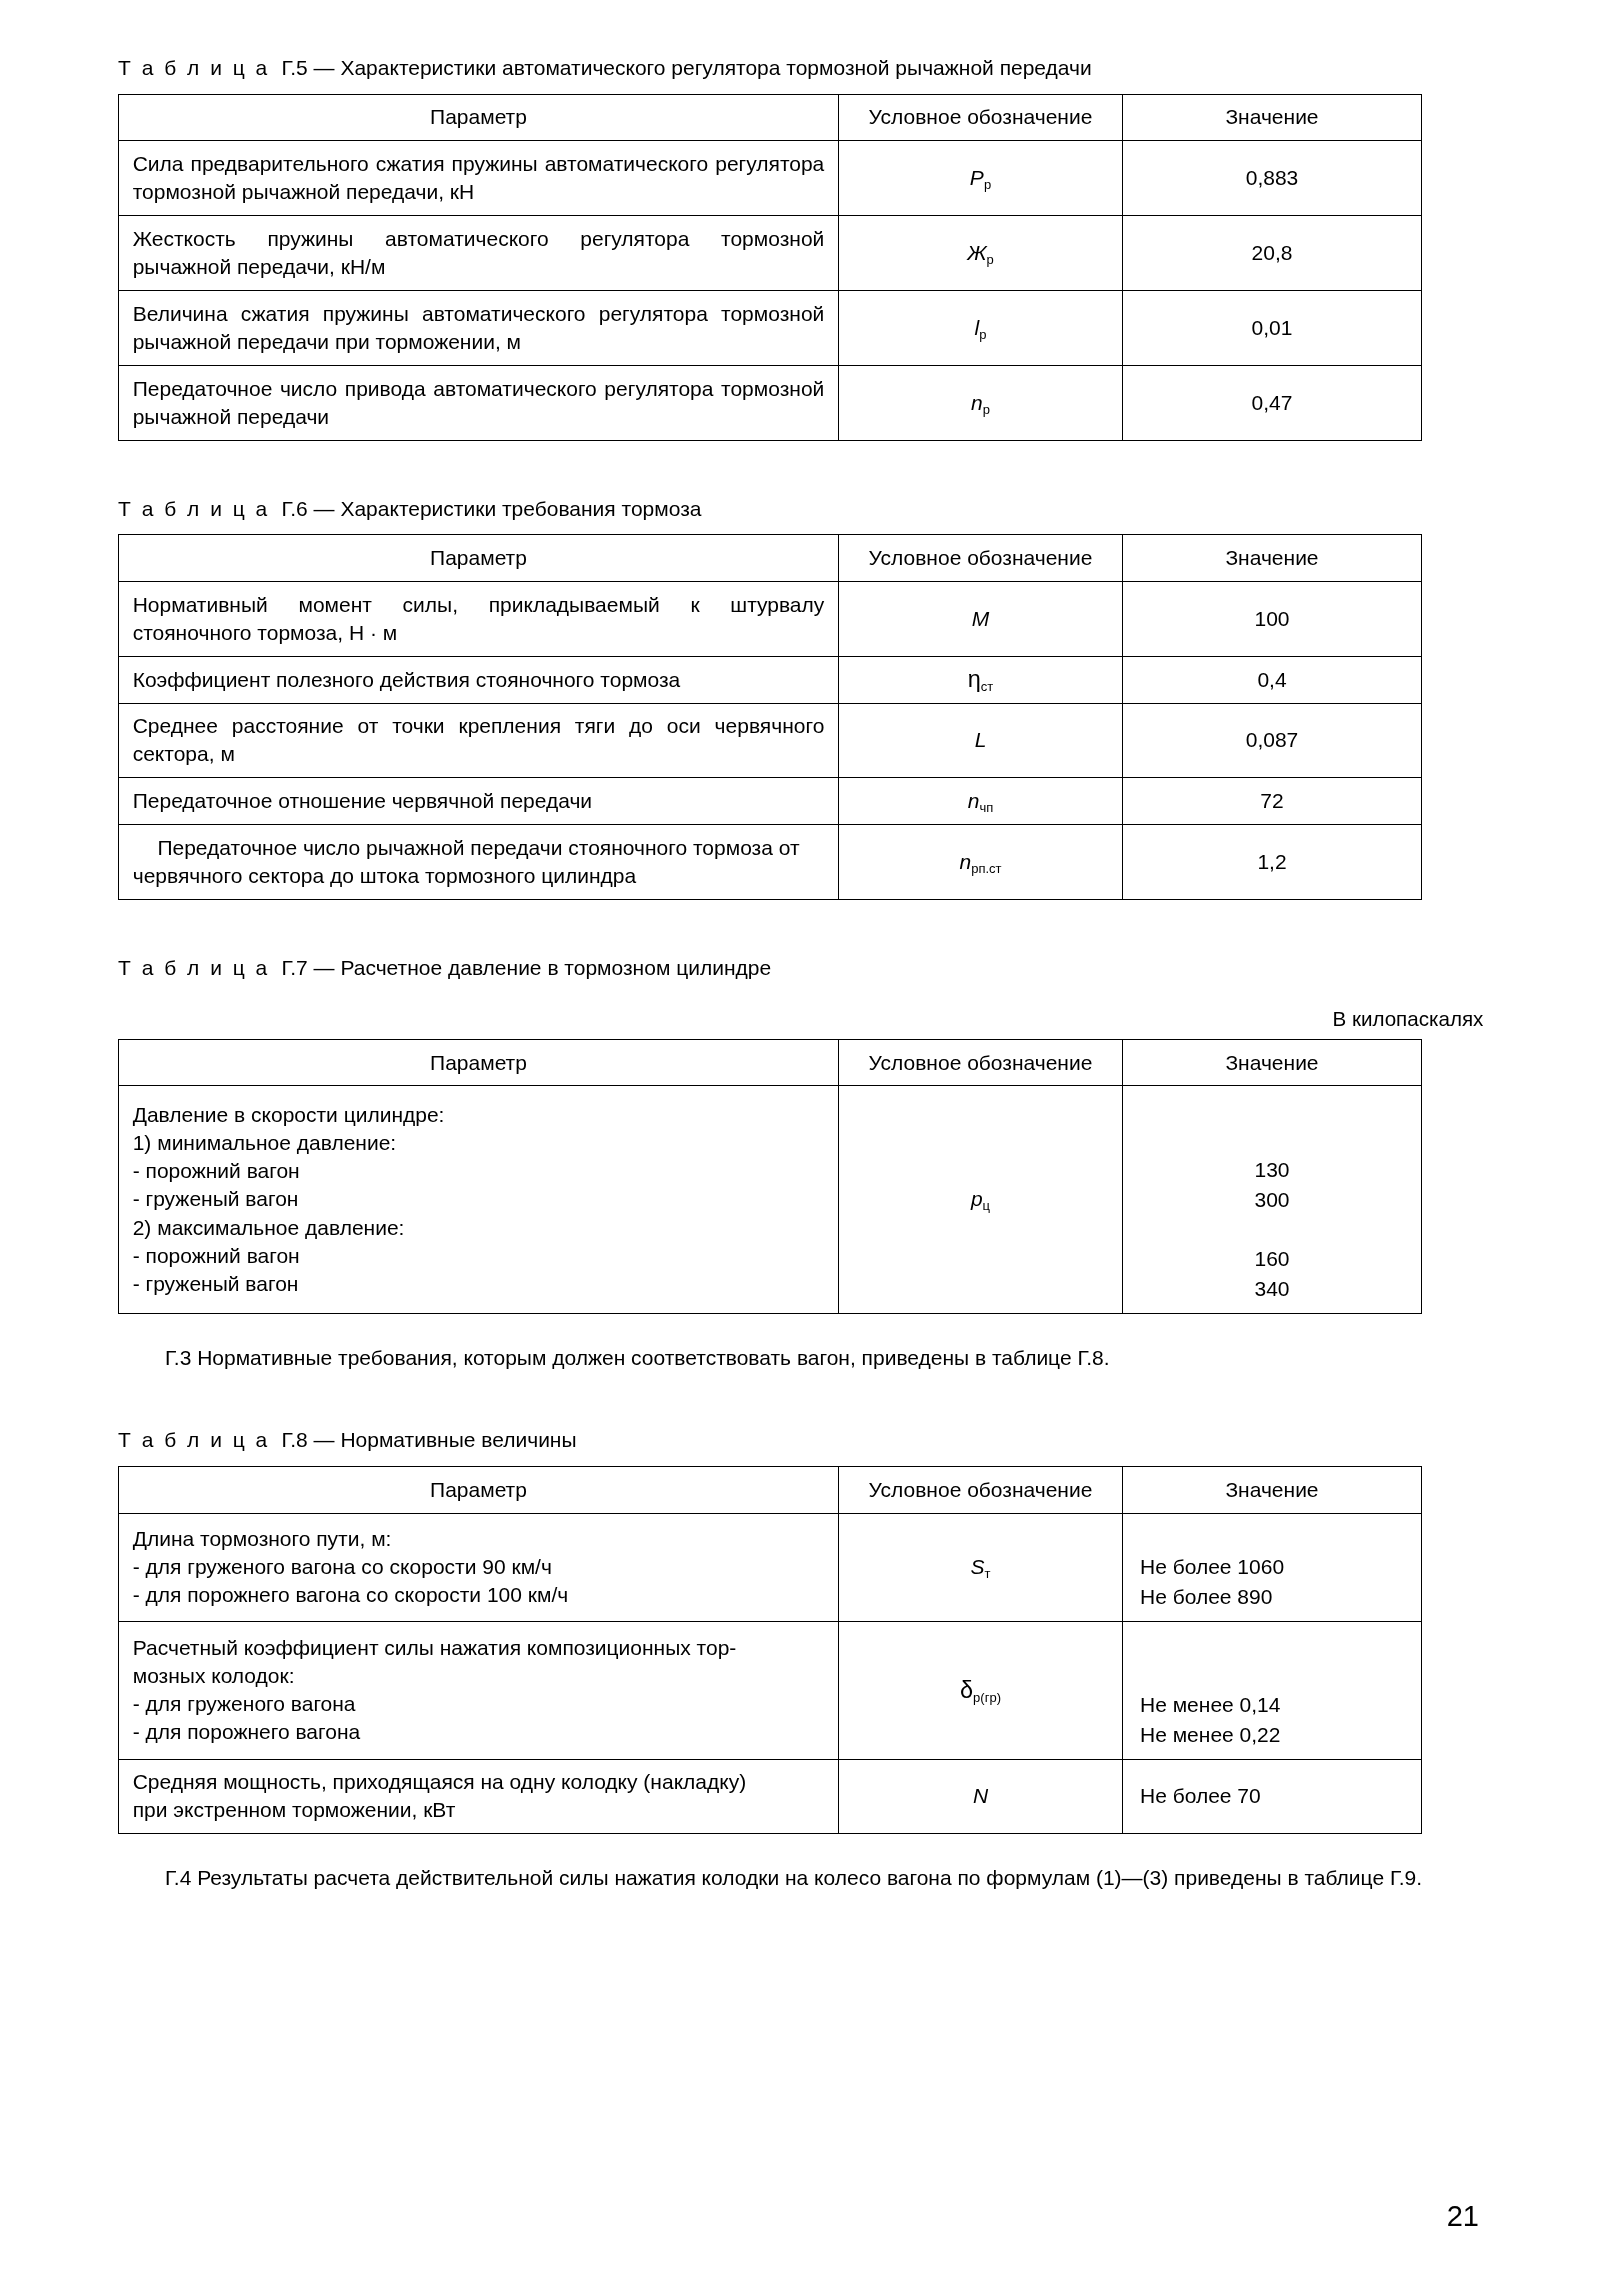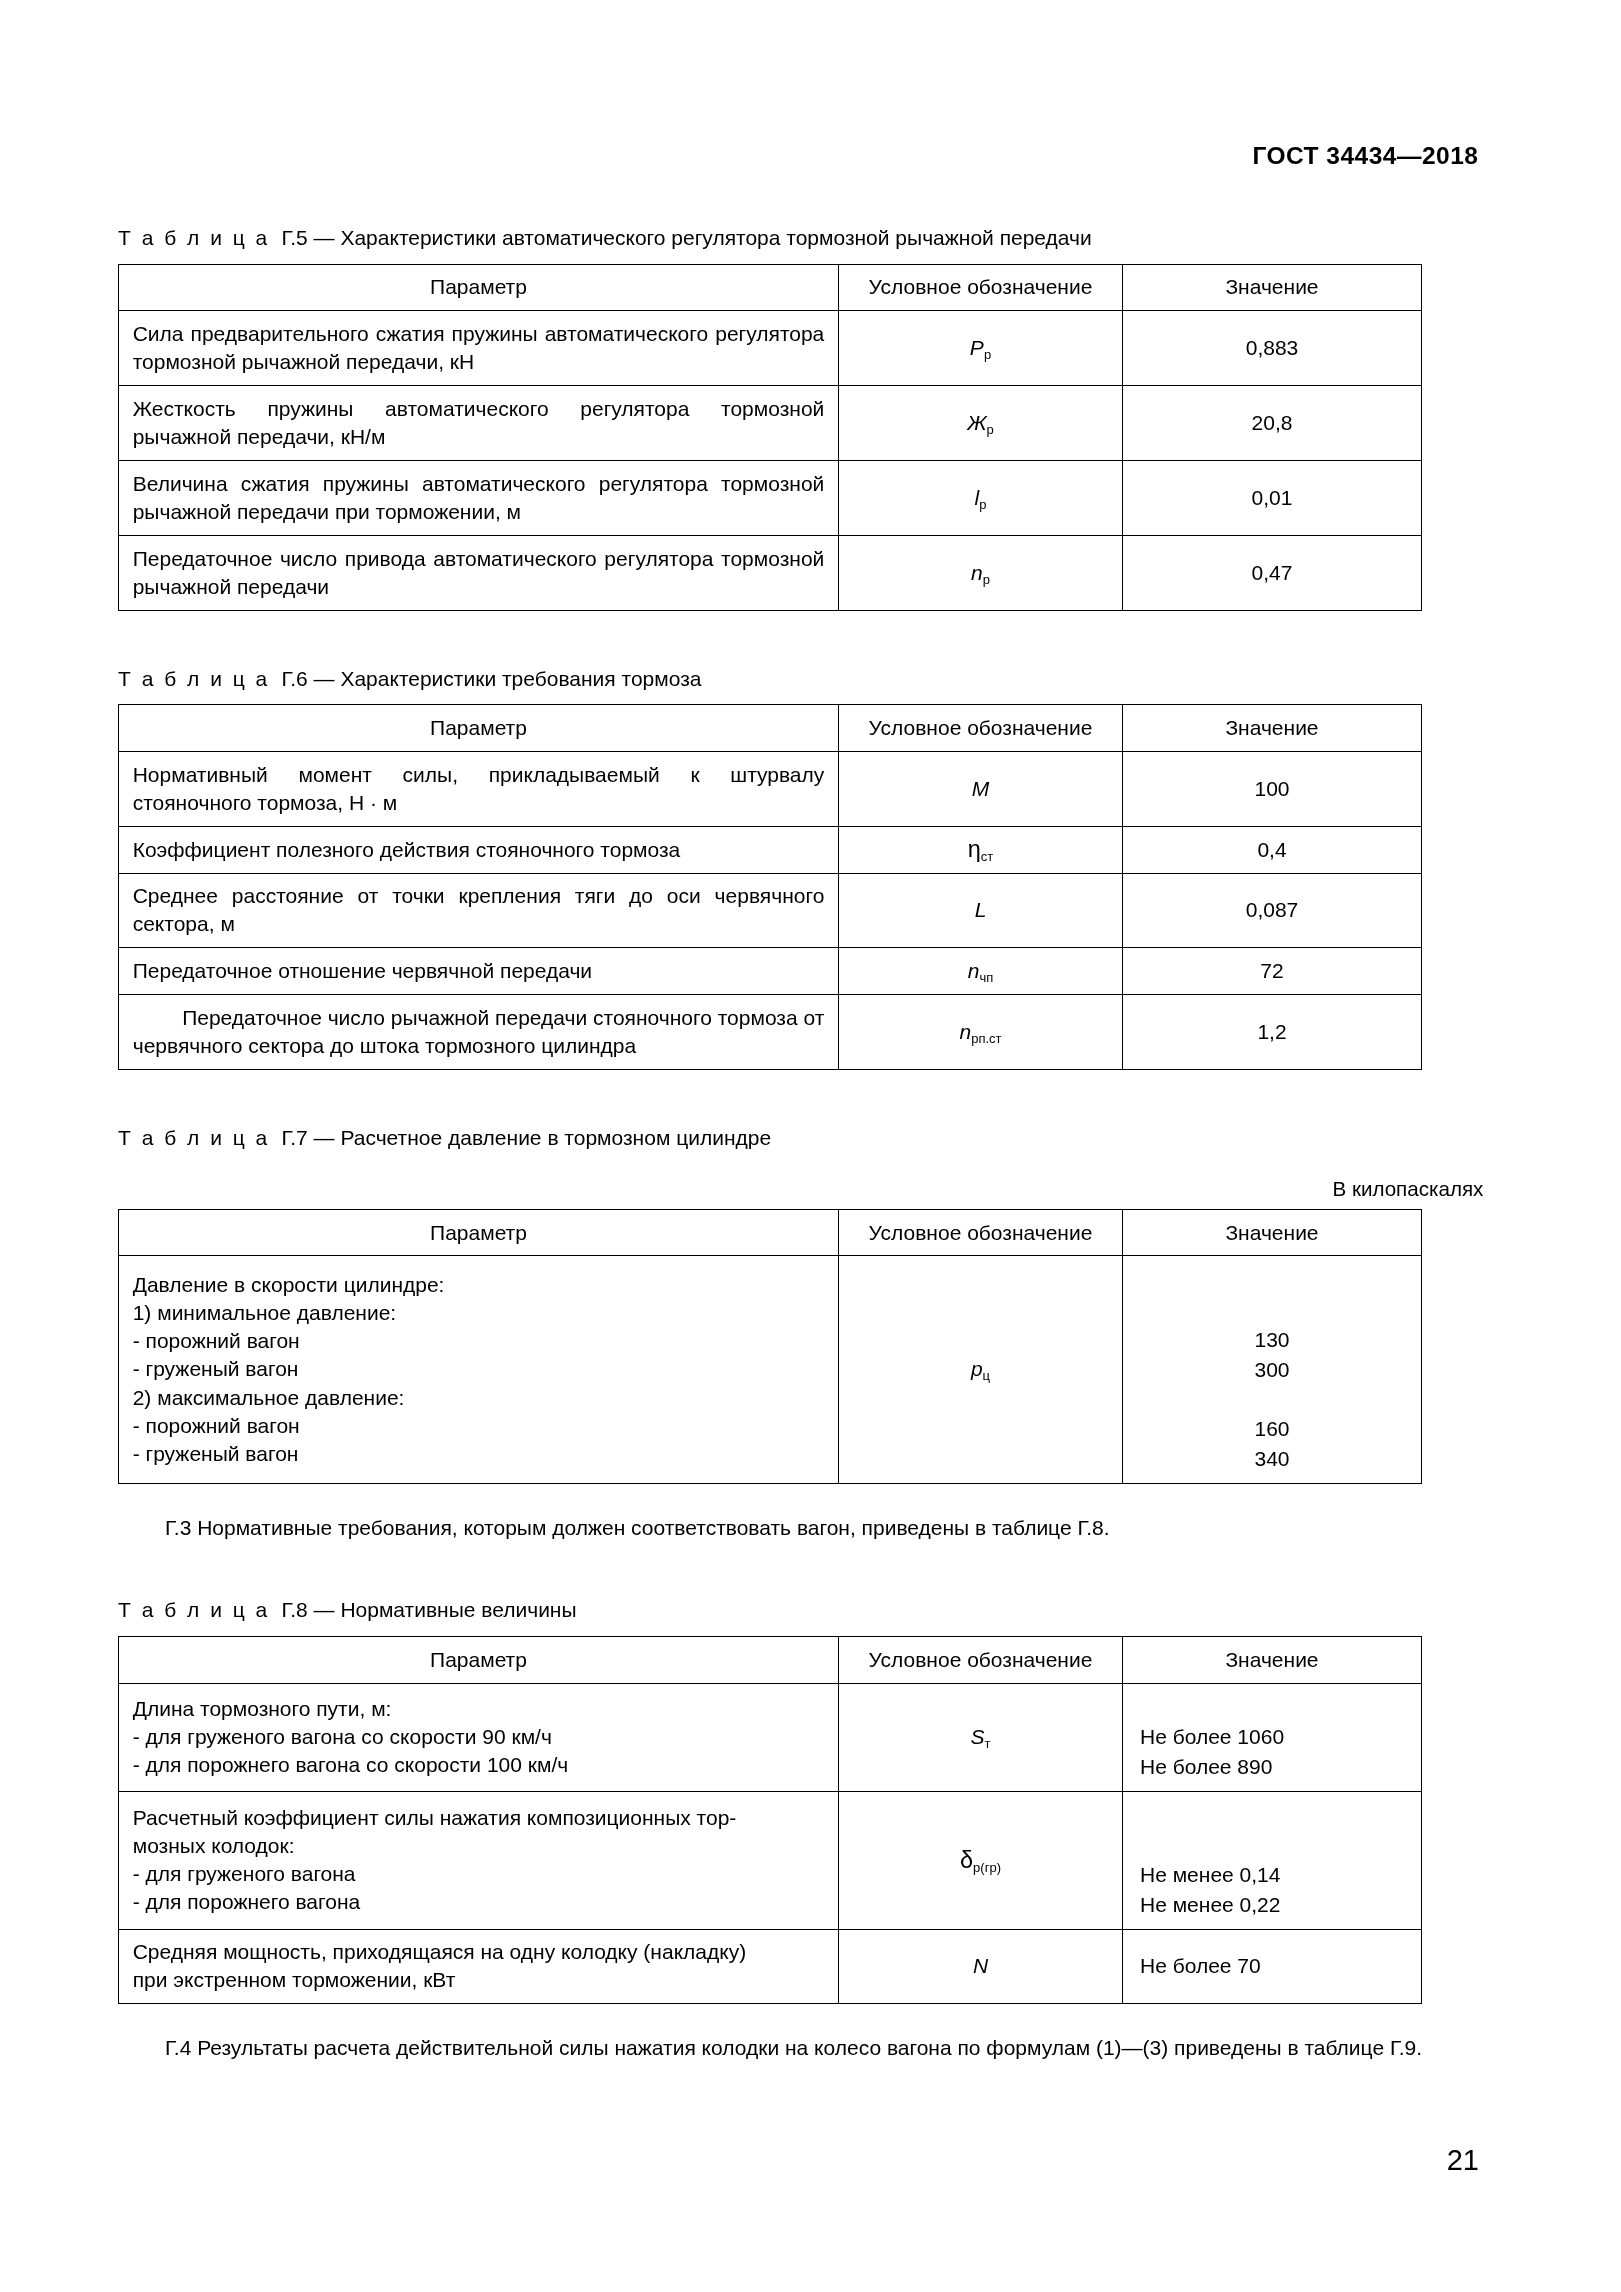--- a/index.html
+++ b/index.html
@@ -64,21 +64,21 @@
     padding: 10.8px 7.8px;
   }
   .col-param { width: 720px; }
   .col-sym { width: 284px; }
   .col-val { width: 299px; }
   td.param {
     text-align: justify;
     text-align-last: left;
     line-height: 1.34;
   }
-  td.param.nojust { text-align: right; }
+  td.param.nojust { text-align: center; }
   td.sym {
     text-align: center;
     font-style: italic;
     font-size: 23.5px;
   }
   td.sym .up { font-style: normal; font-size: 23.5px; }
   td.val {
     text-align: center;
   }
   td.val.left {
@@ -109,21 +109,20 @@
     line-height: 1.42;
     text-align: center;
   }
   .valblock .blank { visibility: hidden; }
 </style>
 </head>
 <body>
 
 <div class="page">
 
-  <div class="header">ГОСТ 34434—2018</div>
 
   <div class="tbl-caption">
     <span class="sp">Т а б л и ц а</span>
     &nbsp;<span>Г.5</span>
     <span>— Характеристики автоматического регулятора тормозной рычажной передачи</span>
   </div>
   <table class="doc">
     <colgroup>
         <col class="col-param">
         <col class="col-sym">

